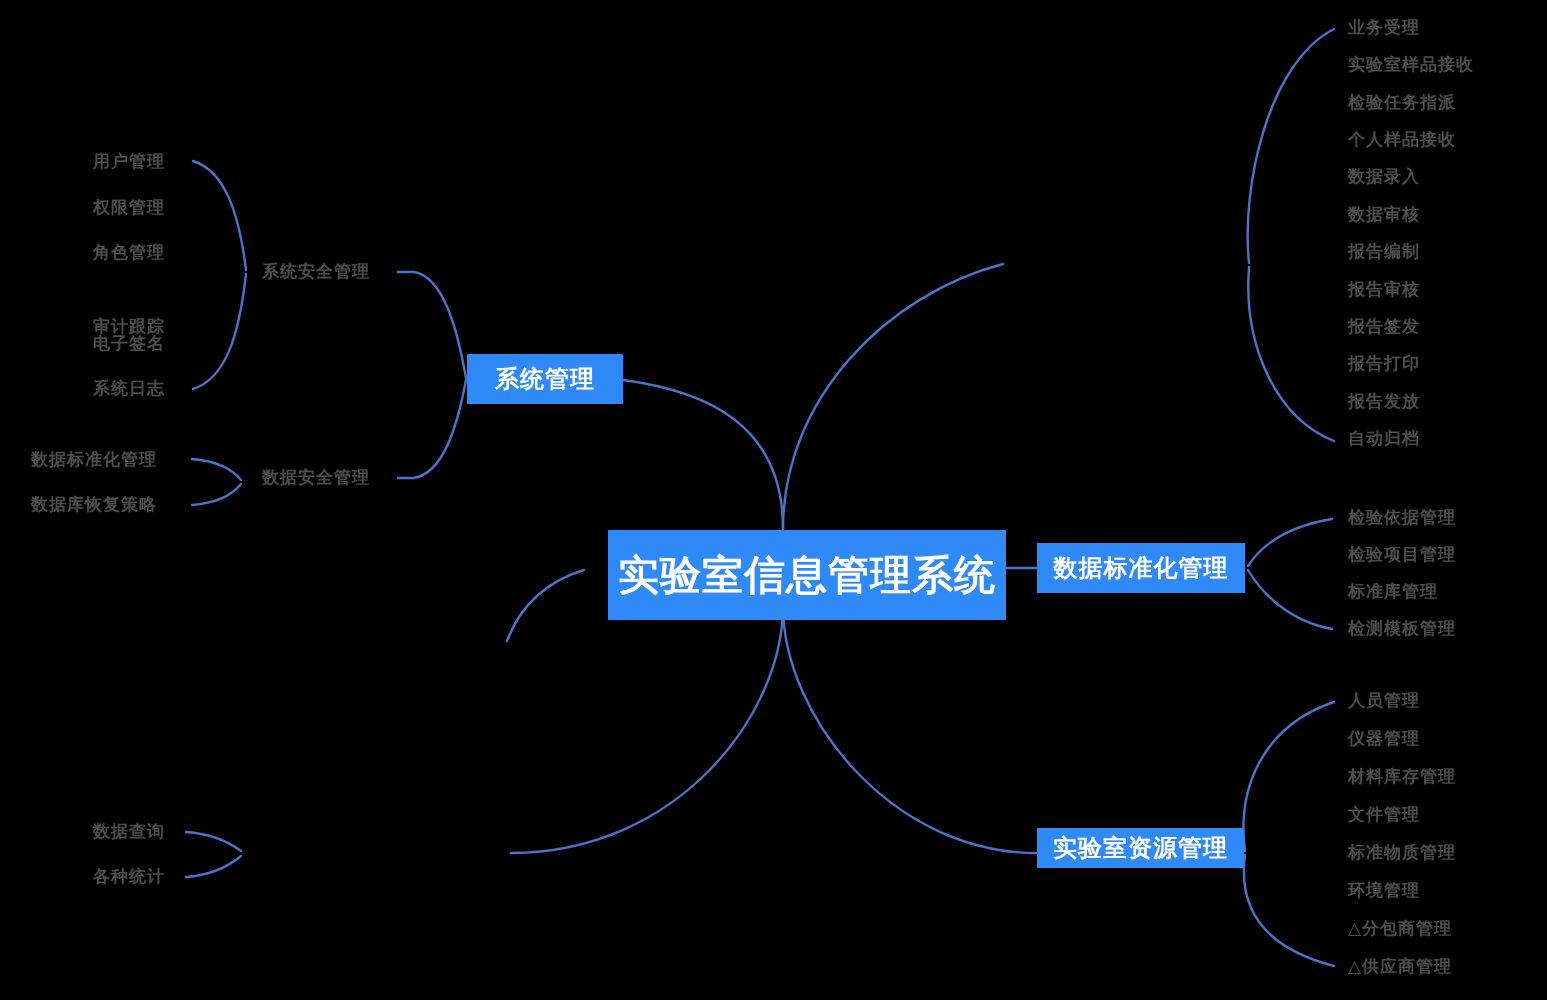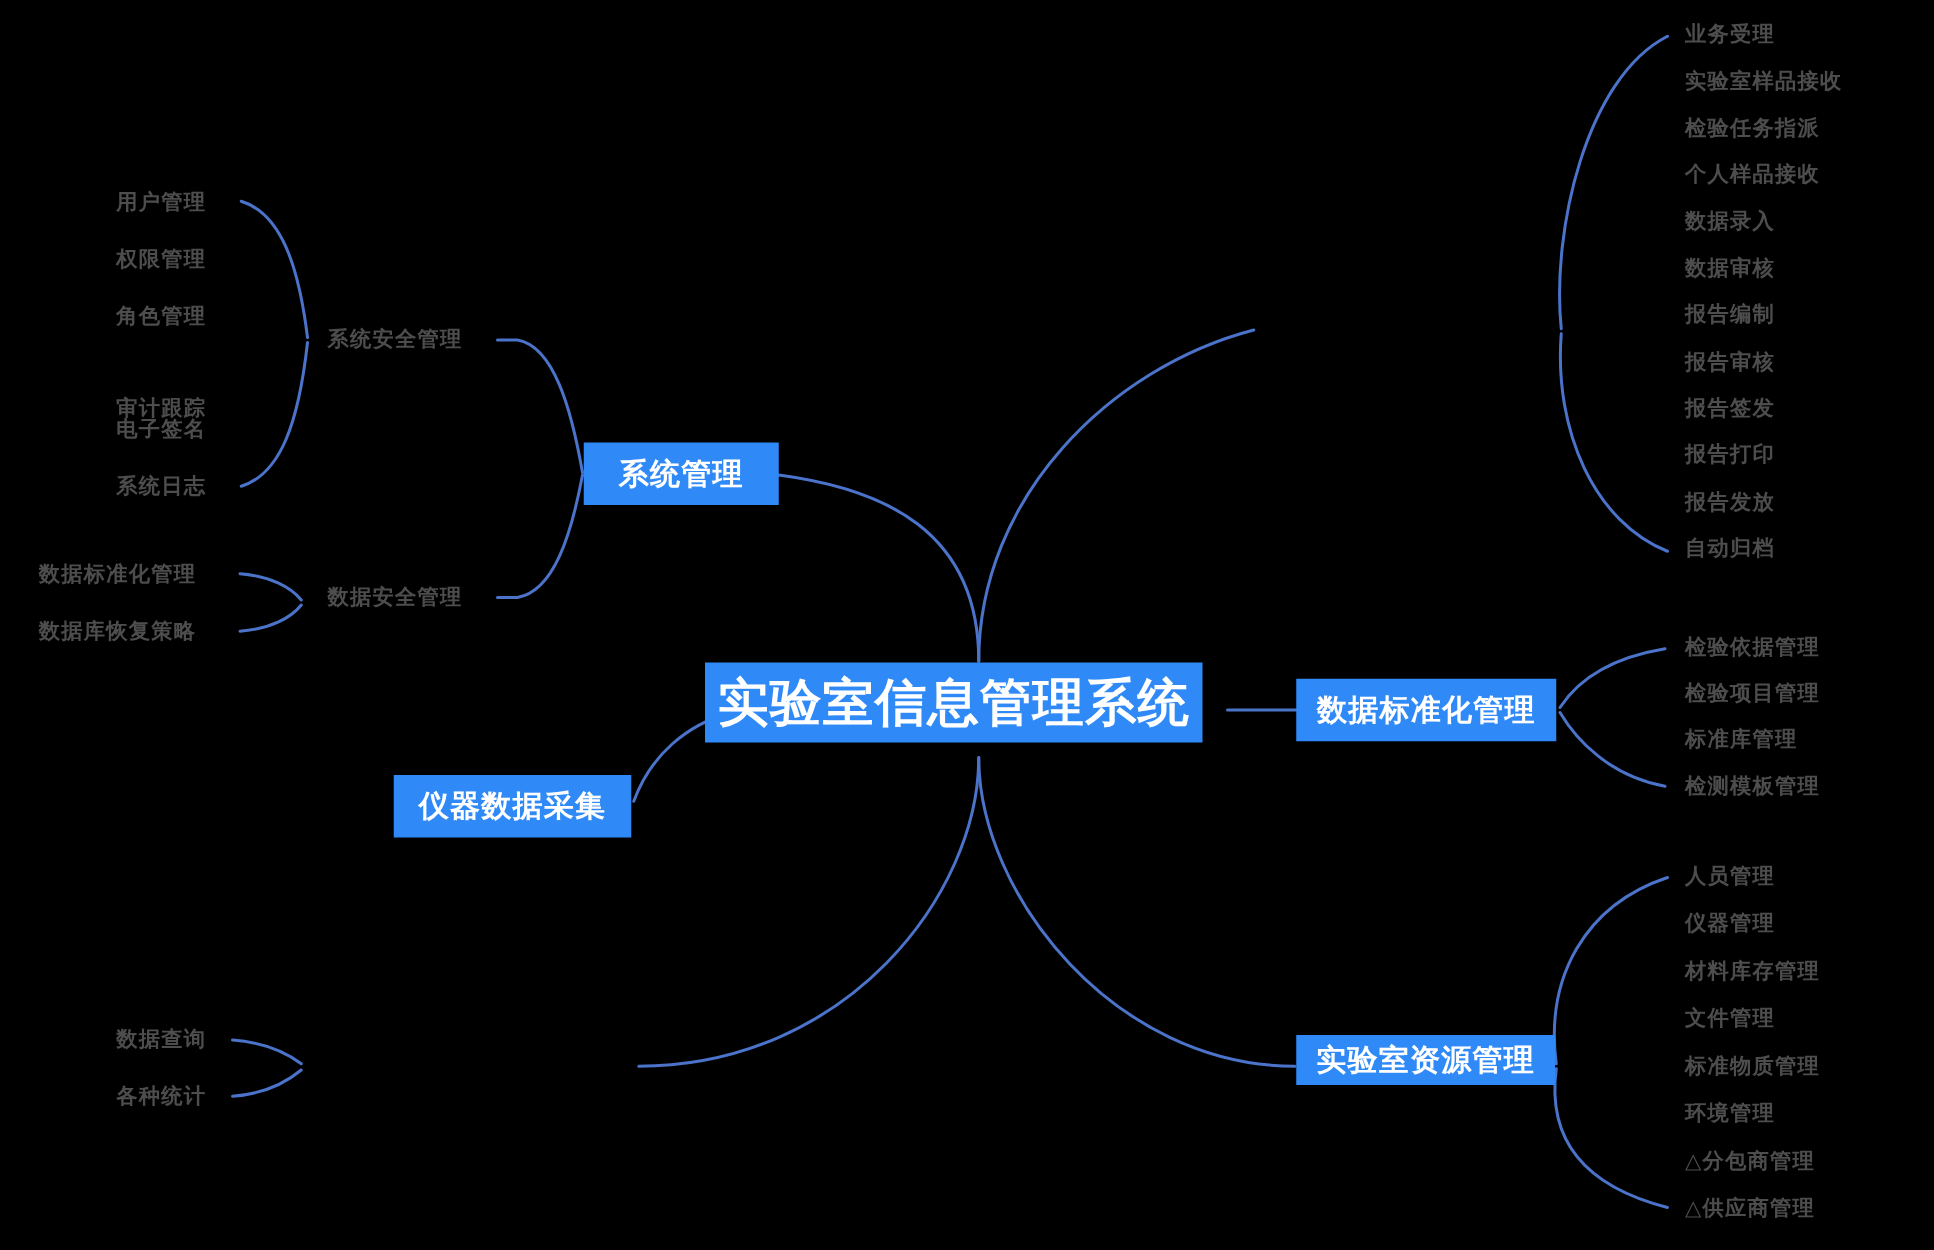--- a/index.html
+++ b/index.html
@@ -50,25 +50,24 @@
     <path d="M186,832 C213,834 229,842 241,851"></path>
     <path d="M186,877 C213,875 229,866 241,856"></path>
     <path d="M1249,263 C1241,185 1269,62 1334,29"></path>
     <path d="M1249,267 C1243,345 1276,418 1334,441"></path>
     <path d="M1248,566 C1261,546 1284,527 1332,519"></path>
     <path d="M1248,570 C1261,592 1288,621 1332,629"></path>
     <path d="M1245,851 C1236,782 1268,724 1334,702"></path>
     <path d="M1245,855 C1237,916 1272,950 1334,966"></path>
   </svg>
 
-  <div class="bnode root" style="left:564px;top:530px;width:398px;height:64px;">实验室信息管理系统</div>
+  <div class="bnode root" style="left:608px;top:530px;width:398px;height:90px;">实验室信息管理系统</div>
 
   <div class="bnode" style="left:467px;top:354px;width:156px;height:50px;">系统管理</div>
   <div class="bnode" style="left:1037px;top:543px;width:208px;height:50px;">数据标准化管理</div>
-  <div class="bnode" style="left:315px;top:620px;width:190px;height:50px;">仪器数据采集</div>
   <div class="bnode" style="left:1037px;top:828px;width:207px;height:40px;">实验室资源管理</div>
 
   <div class="leaf" style="left:262px;top:259px;">系统安全管理</div>
   <div class="leaf" style="left:262px;top:465px;">数据安全管理</div>
 
   <div class="leaf" style="left:93px;top:149px;">用户管理</div>
   <div class="leaf" style="left:93px;top:195px;">权限管理</div>
   <div class="leaf" style="left:93px;top:240px;">角色管理</div>
   <div class="leaf" style="left:93px;top:286px;margin-top:28px;">审计跟踪</div>
   <div class="leaf" style="left:93px;top:331px;">电子签名</div>

